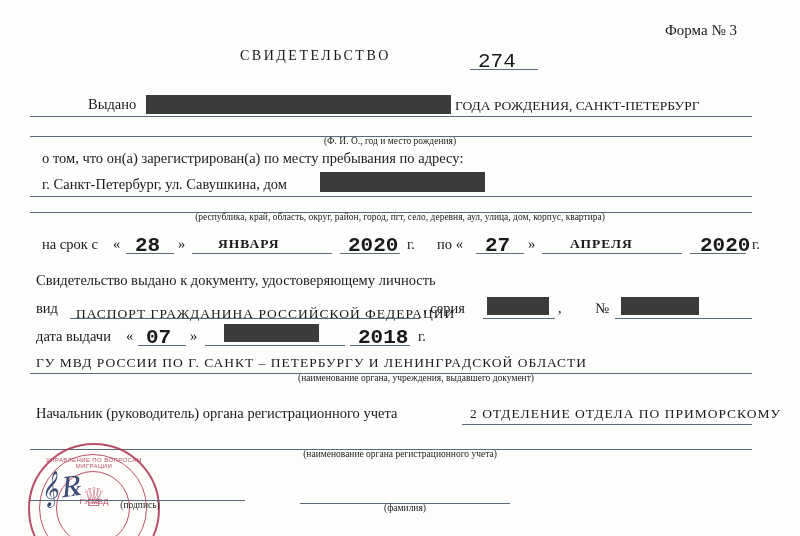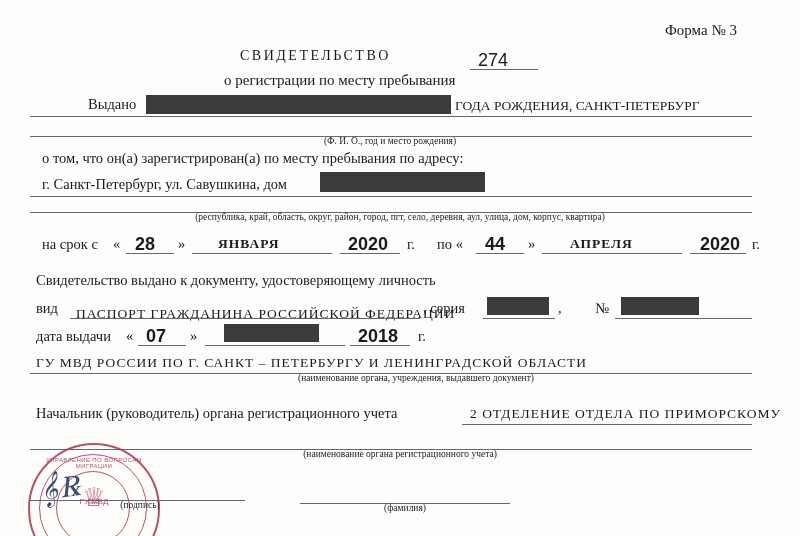--- a/index.html
+++ b/index.html
@@ -52,22 +52,22 @@
     font-family: "Liberation Serif", serif;
   }
   .body-text-sm {
     font-size: 13.5px;
     font-family: "Liberation Serif", serif;
   }
   .spaced {
     letter-spacing: 1px;
   }
   .num-hand {
-    font-size: 18px;
-    font-family: Liberation Sans, sans-serif;
+    font-size: 21px;
+    font-family: Liberation Mono, monospace;
   }
   .bold-ish { font-weight: 600; }
 
   
   #stamp {
     position: absolute;
     left: 28px;
     top: 443px;
     width: 128px;
     height: 128px;
@@ -137,21 +137,20 @@
 <body>
 
 <div id="page">
 
   <div class="abs form-no" style="left:665px; top:22px;">Форма № 3</div>
 
   <div class="abs title" style="left:240px; top:48px;">СВИДЕТЕЛЬСТВО</div>
   <div class="abs num-hand" style="left:478px; top:50px;">274</div>
   <div class="line" style="left:470px; top:69px; width:68px;"></div>
 
-  <div class="abs subtitle" style="left:224px; top:72px;">о регистрации по месту пребывания</div>
 
   <div class="abs body-text" style="left:88px; top:96px;">Выдано</div>
   <div class="redact" style="left:146px; top:95px; width:305px; height:19px;"></div>
   <div class="abs body-text-sm" style="left:455px; top:98px;">ГОДА РОЖДЕНИЯ, САНКТ-ПЕТЕРБУРГ</div>
   <div class="line" style="left:30px; top:116px; width:722px;"></div>
 
   <div class="line" style="left:30px; top:136px; width:722px;"></div>
   <div class="abs body-text" style="left:42px; top:150px;">о том, что он(а) зарегистрирован(а) по месту пребывания по адресу:</div>
 
   <div class="abs small-caption" style="left:240px; top:136px; width:300px;">(Ф. И. О., год и место рождения)</div>
@@ -166,21 +165,21 @@
   <div class="abs body-text" style="left:113px; top:236px;">«</div>
   <div class="abs num-hand bold-ish" style="left:135px; top:234px;">28</div>
   <div class="line" style="left:126px; top:253px; width:48px;"></div>
   <div class="abs body-text" style="left:178px; top:236px;">»</div>
   <div class="abs body-text-sm bold-ish spaced" style="left:218px; top:236px;">ЯНВАРЯ</div>
   <div class="line" style="left:192px; top:253px; width:140px;"></div>
   <div class="abs num-hand bold-ish" style="left:348px; top:234px;">2020</div>
   <div class="line" style="left:340px; top:253px; width:60px;"></div>
   <div class="abs body-text" style="left:407px; top:236px;">г.</div>
   <div class="abs body-text" style="left:437px; top:236px;">по «</div>
-  <div class="abs num-hand bold-ish" style="left:485px; top:234px;">44</div>
+  <div class="abs num-hand bold-ish" style="left:485px; top:234px;">27</div>
   <div class="line" style="left:476px; top:253px; width:48px;"></div>
   <div class="abs body-text" style="left:528px; top:236px;">»</div>
   <div class="abs body-text-sm bold-ish spaced" style="left:570px; top:236px;">АПРЕЛЯ</div>
   <div class="line" style="left:542px; top:253px; width:140px;"></div>
   <div class="abs num-hand bold-ish" style="left:700px; top:234px;">2020</div>
   <div class="line" style="left:690px; top:253px; width:56px;"></div>
   <div class="abs body-text" style="left:752px; top:236px;">г.</div>
 
   <div class="abs body-text" style="left:36px; top:272px;">Свидетельство выдано к документу, удостоверяющему личность</div>
 

